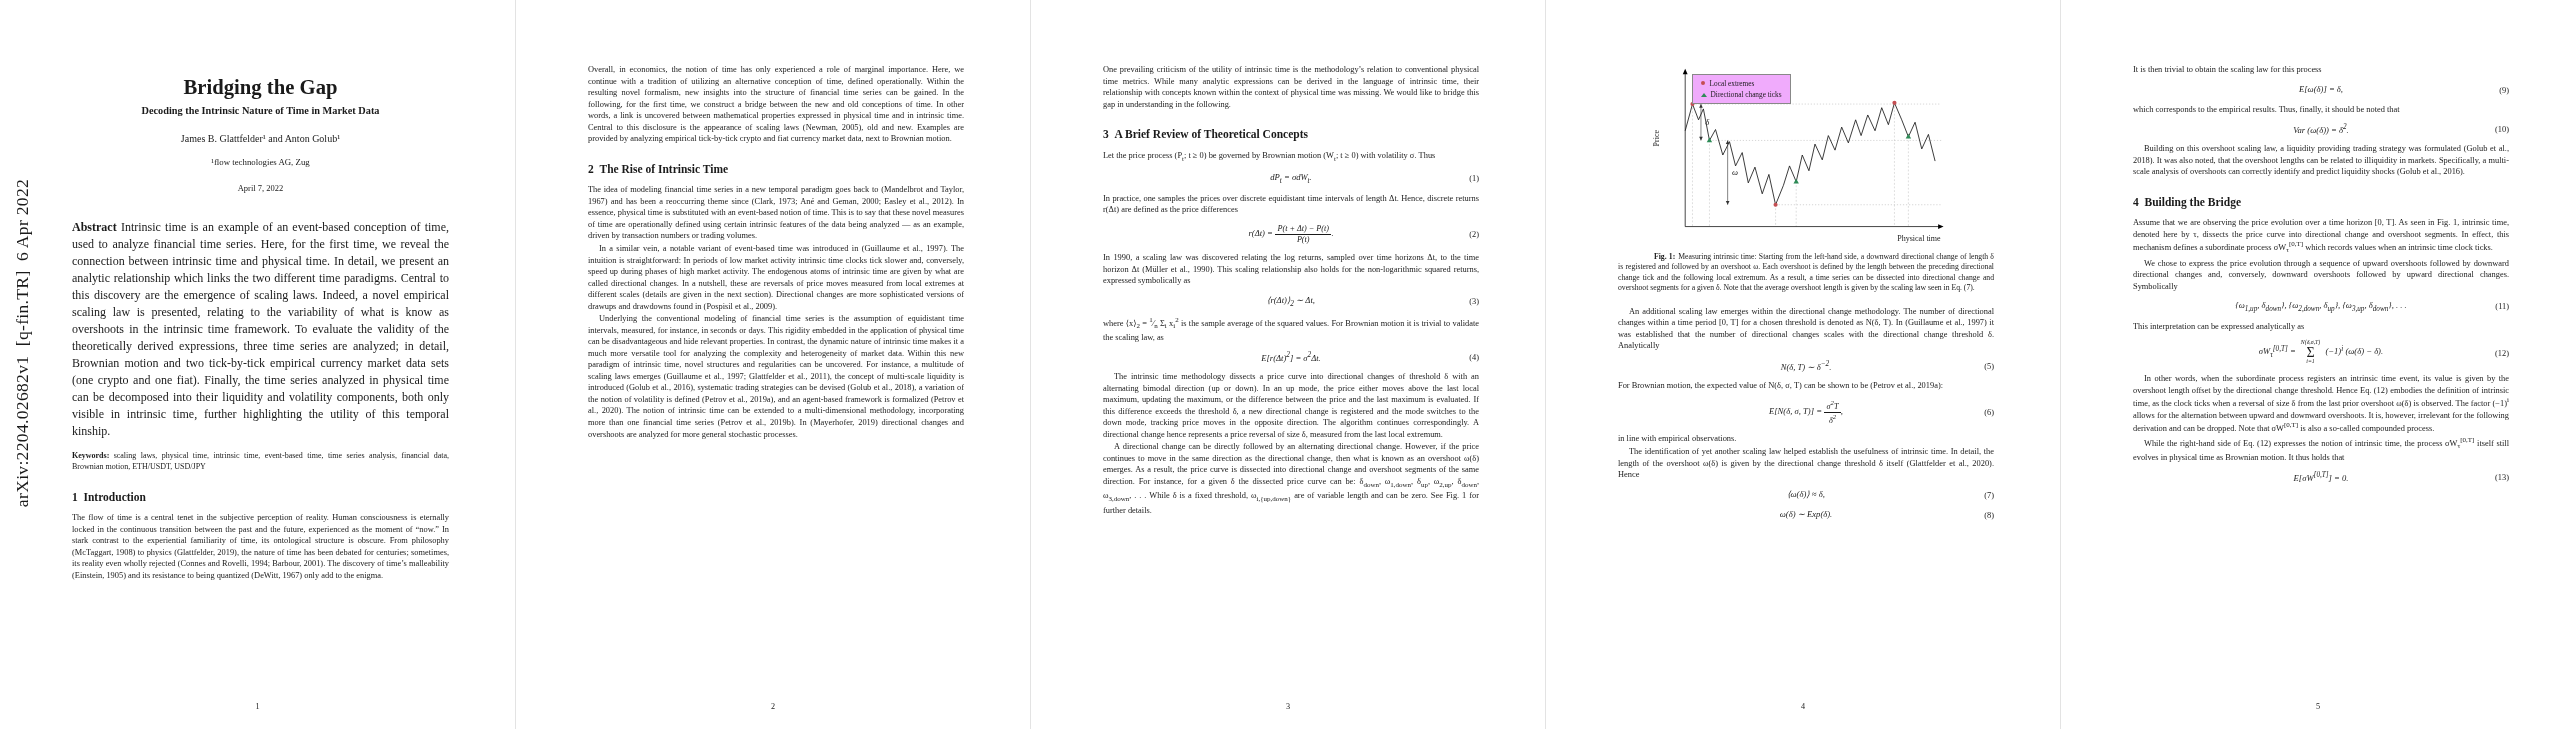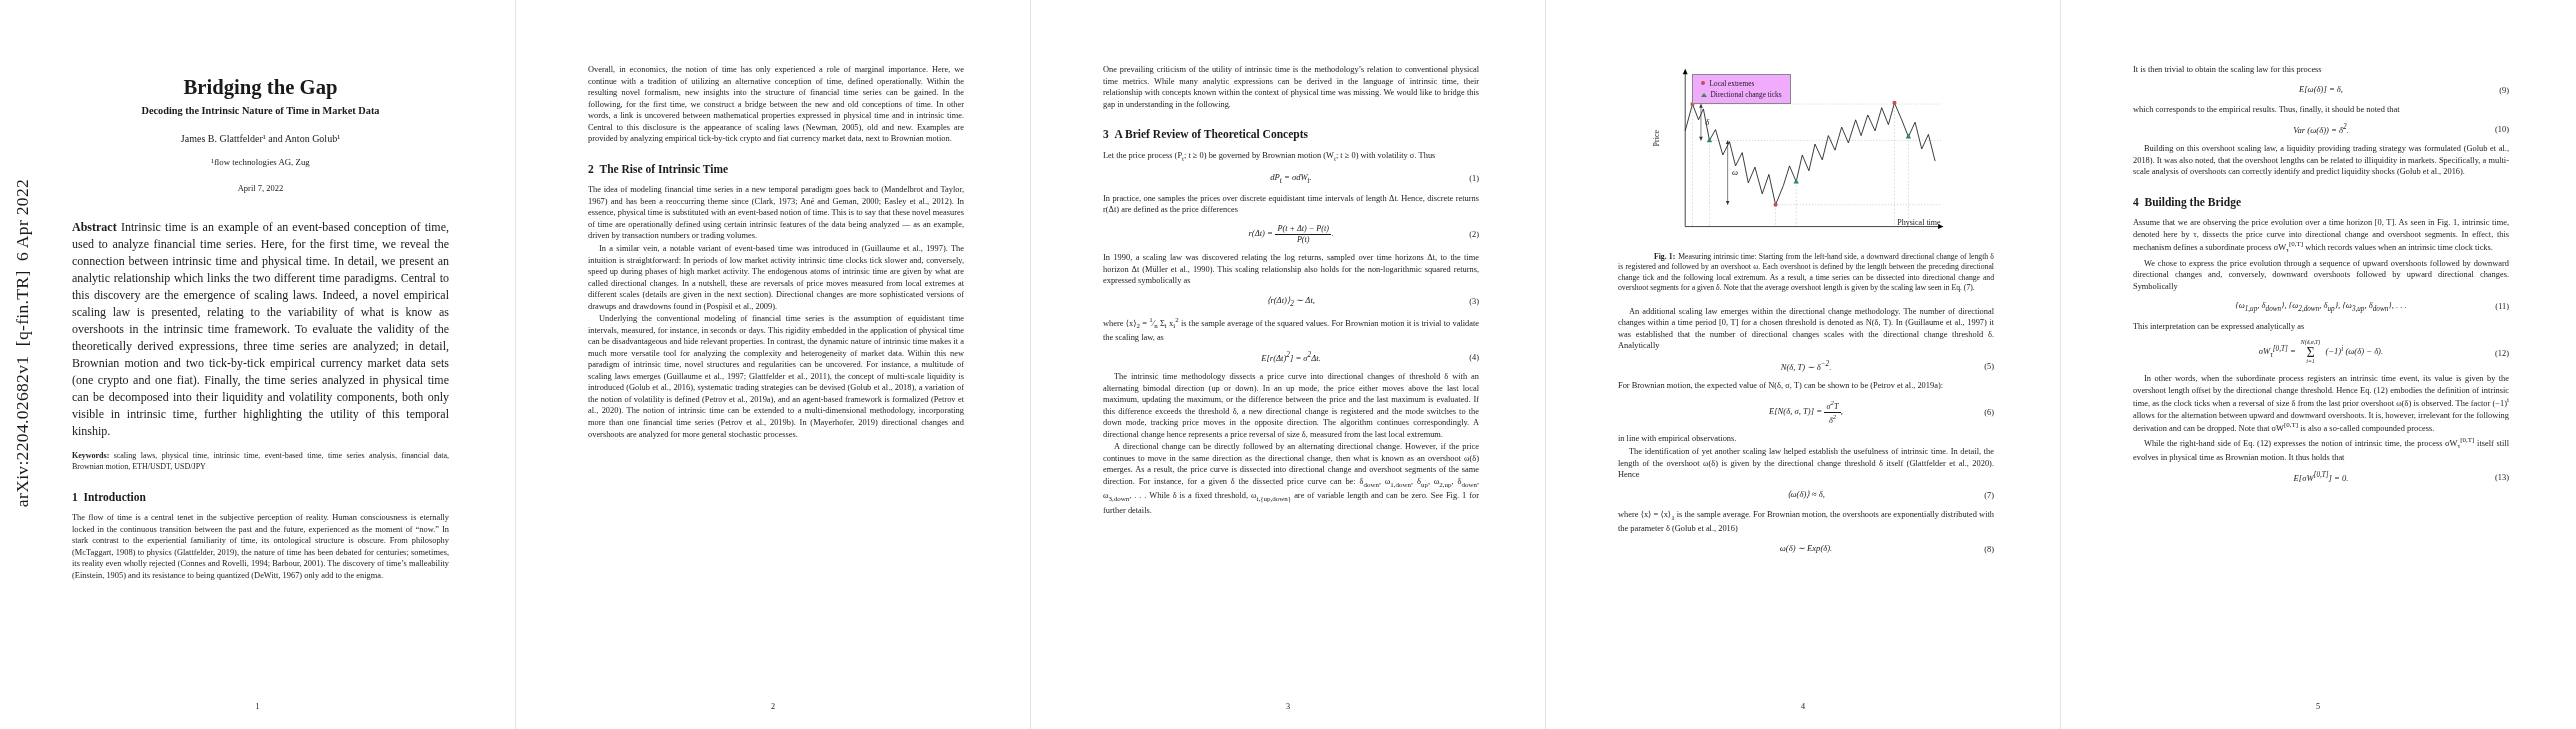--- a/index.html
+++ b/index.html
@@ -49,21 +49,21 @@
   .fig-plot { position:relative; width:279px; height:182px; margin:0 auto 6px; }
   .fig-plot svg { display:block; }
   .fig-legend {
     position:absolute; left:25.5px; top:9.7px; border:0.6px solid #888; background:#f0abfc;
     padding:3px 8px; font-size:7.3px; line-height:1.55; white-space:nowrap;
   }
   .legend-row { display:flex; align-items:center; }
   .marker.dot { display:inline-block; width:4.3px; height:4.3px; border-radius:50%; margin-right:4.3px; background:#c44e52; }
   .marker.tri { display:inline-block; width:0; height:0; border-left:3px solid transparent; border-right:3px solid transparent; border-bottom:4.9px solid #2e8b57; margin-right:3.6px; }
   .y-label { position:absolute; left:-14.6px; top:66px; writing-mode:vertical-rl; transform:rotate(180deg); font-size:8px; }
-  .x-label { position:absolute; right:4.9px; bottom:19px; font-size:8px; }
+  .x-label { position:absolute; right:4.9px; bottom:3px; font-size:8px; }
 
   .caption { font-size:7.7px; line-height:1.36; text-align:justify; }
   .caption b { margin-right:3px;margin-left:36px; }
 
   .page-number { position:absolute; bottom:18px; left:0; width:100%; text-align:center; font-size:8.2px; }
 </style>
 </head>
 <body>
 
 <div class="pages">
@@ -189,21 +189,20 @@
       <div class="equation">
         <span class="eq-body">E[N(δ, σ, T)] = <span class="frac"><span class="num">σ<sup>2</sup>T</span><span class="den">δ<sup>2</sup></span></span>,</span>
         <span class="eq-num">(6)</span>
       </div>
       <p class="body">in line with empirical observations.</p>
       <p class="body indent">The identification of yet another scaling law helped establish the usefulness of intrinsic time. In detail, the length of the overshoot ω(δ) is given by the directional change threshold δ itself (Glattfelder et al., 2020). Hence</p>
       <div class="equation">
         <span class="eq-body">⟨ω(δ)⟩ ≈ δ,</span>
         <span class="eq-num">(7)</span>
       </div>
-      <p class="body">where ⟨x⟩ = ⟨x⟩<sub>1</sub> is the sample average. For Brownian motion, the overshoots are exponentially distributed with the parameter δ (Golub et al., 2016)</p>
       <div class="equation">
         <span class="eq-body">ω(δ) ∼ Exp(δ).</span>
         <span class="eq-num">(8)</span>
       </div>
     </div>
     <div class="page-number">4</div>
   </section>
 
   <section class="page">
     <div class="content">

